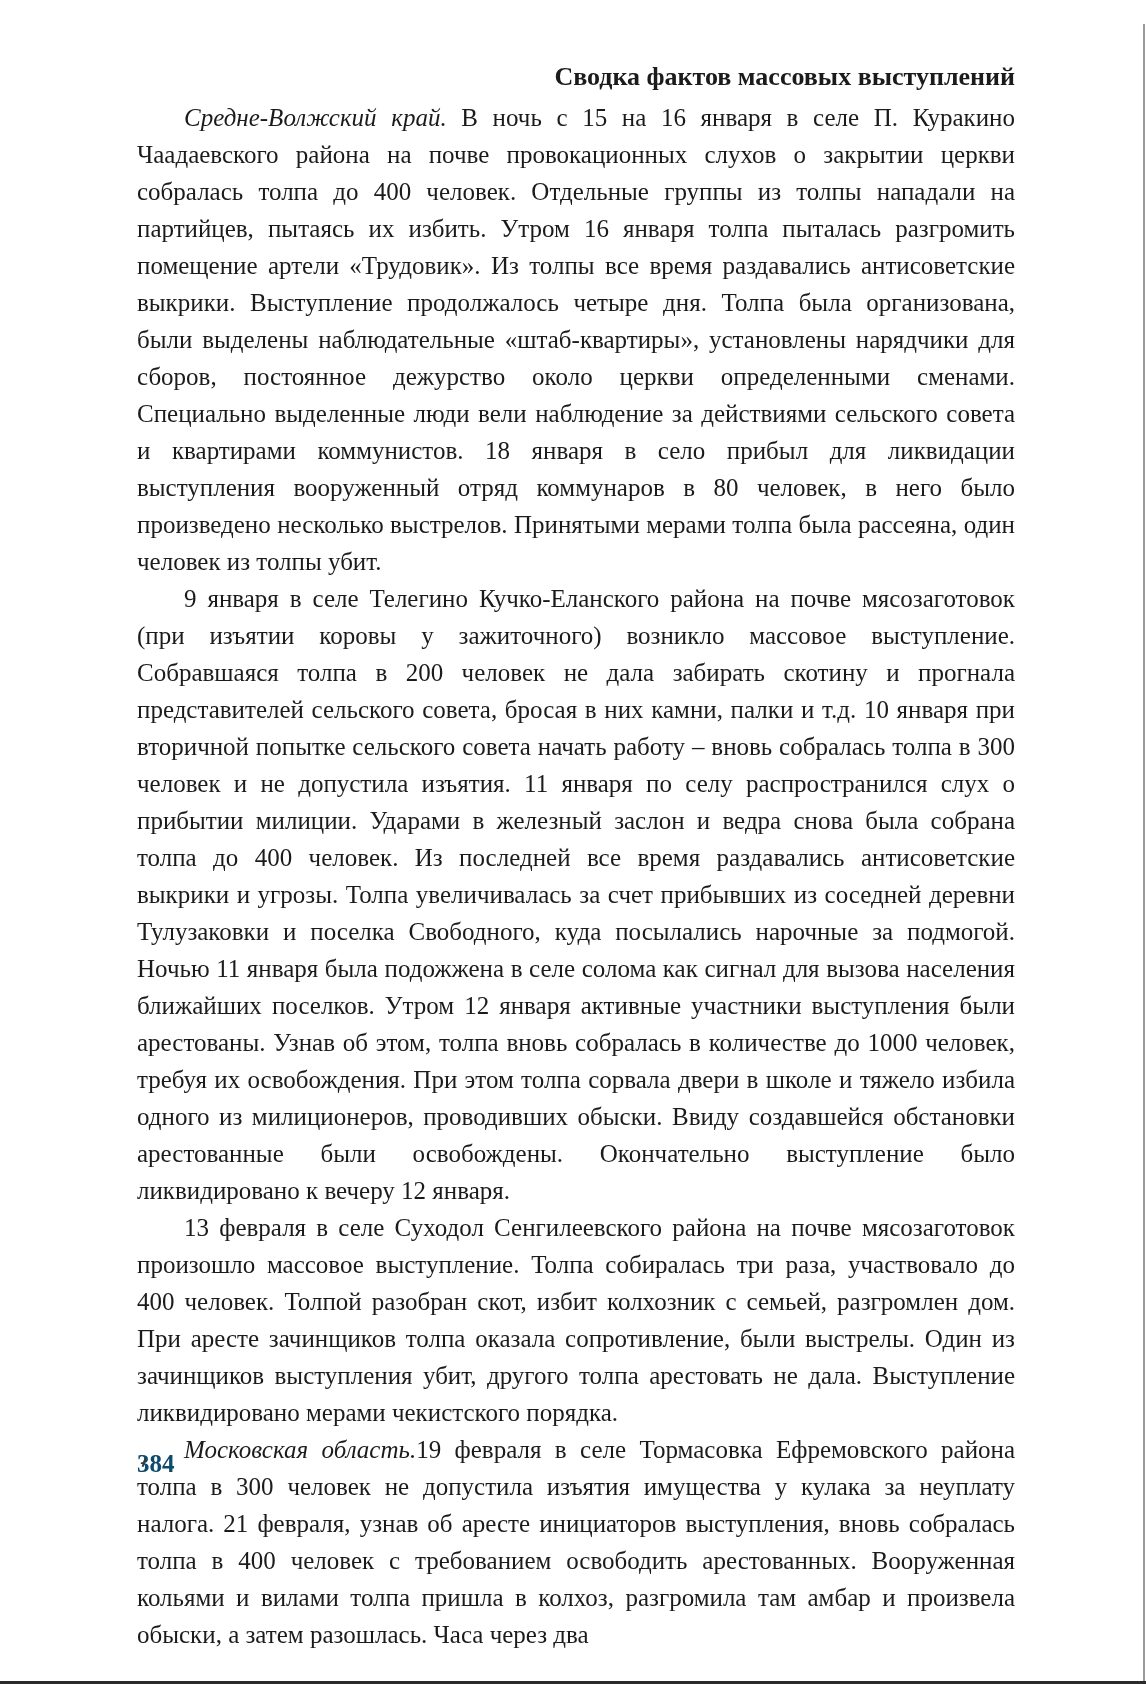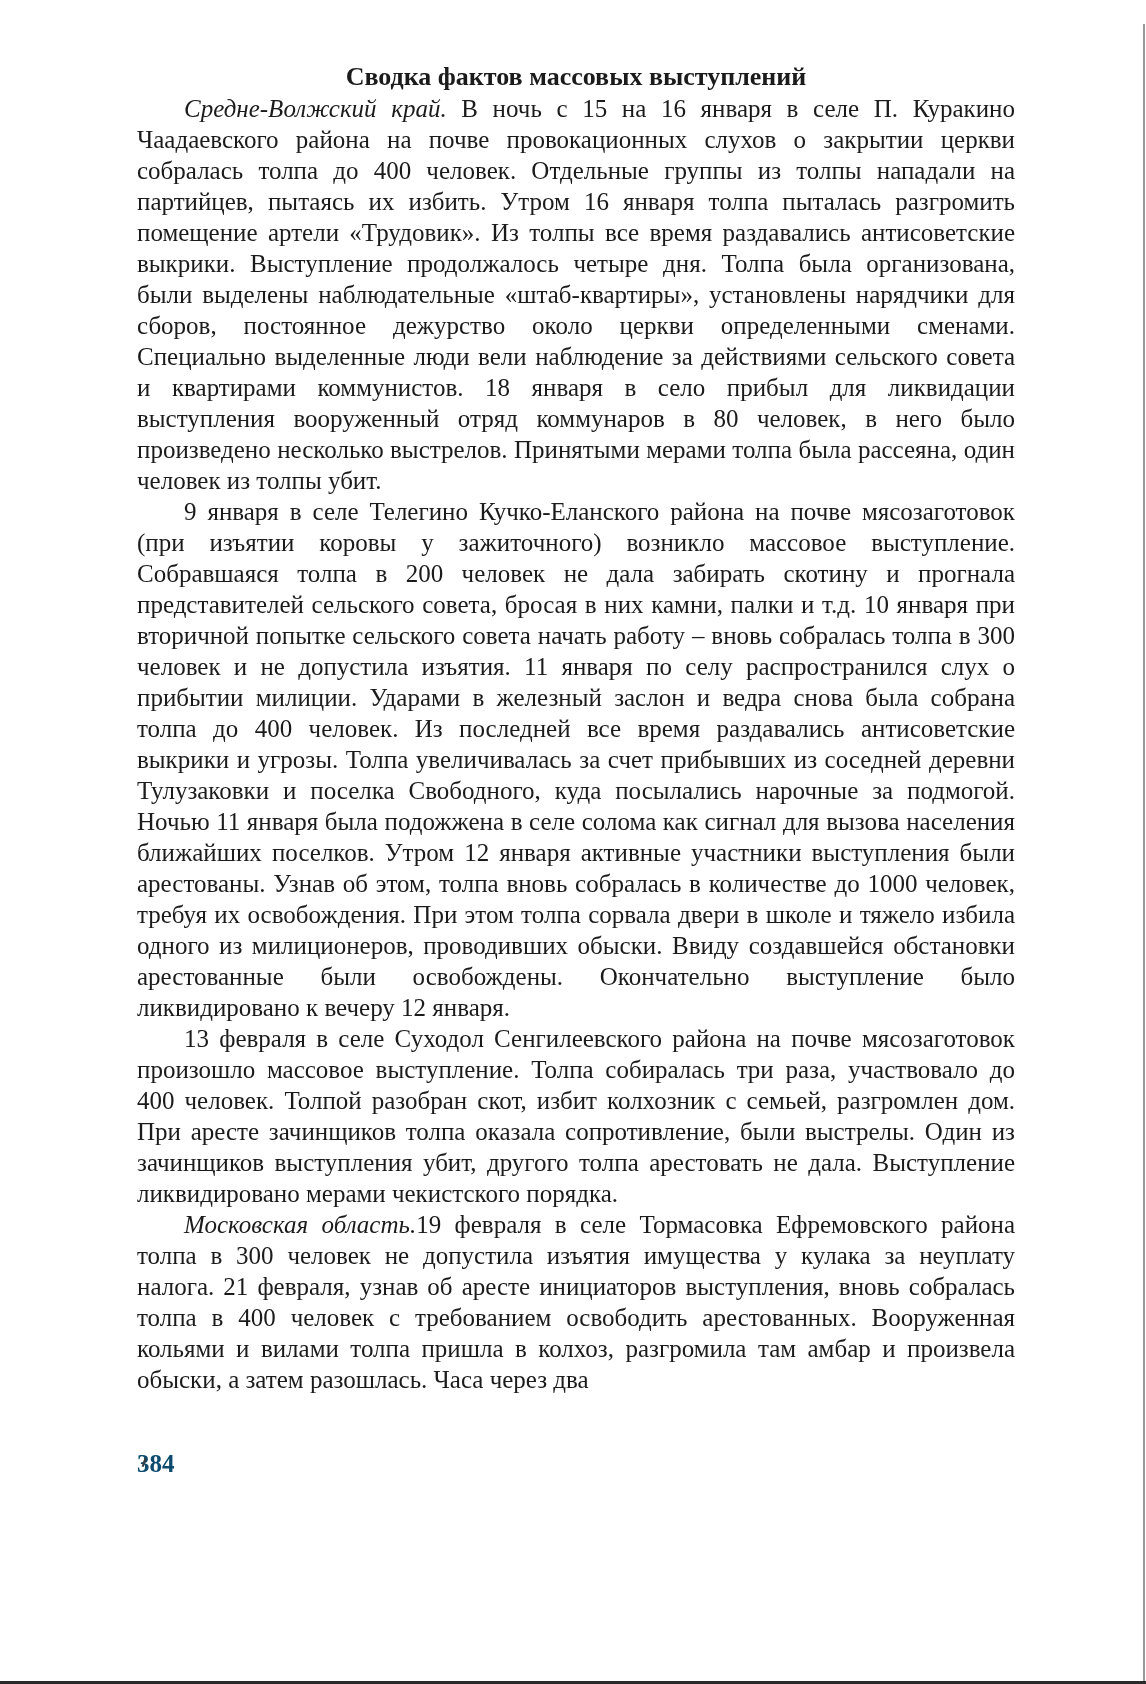--- a/index.html
+++ b/index.html
@@ -21,28 +21,28 @@
     width: 878px;
   }
   .doc-header {
     text-align: center;
     font-size: 28px;
     letter-spacing: 1.5px;
     font-weight: normal;
     margin-bottom: 30px;
   }
   .doc-title {
-    text-align: center;
+    text-align: right;
     font-size: 26px;
     font-weight: bold;
-    margin-bottom: 1px;
+    margin-bottom: 7px;
   }
   .document-body p {
     font-size: 25px;
-    line-height: 31px;
+    line-height: 37px;
     text-align: justify;
     text-indent: 47px;
     hyphens: auto;
   }
   .lead {
     font-style: italic;
   }
   .page-number {
     position: absolute;
     left: 137px;

